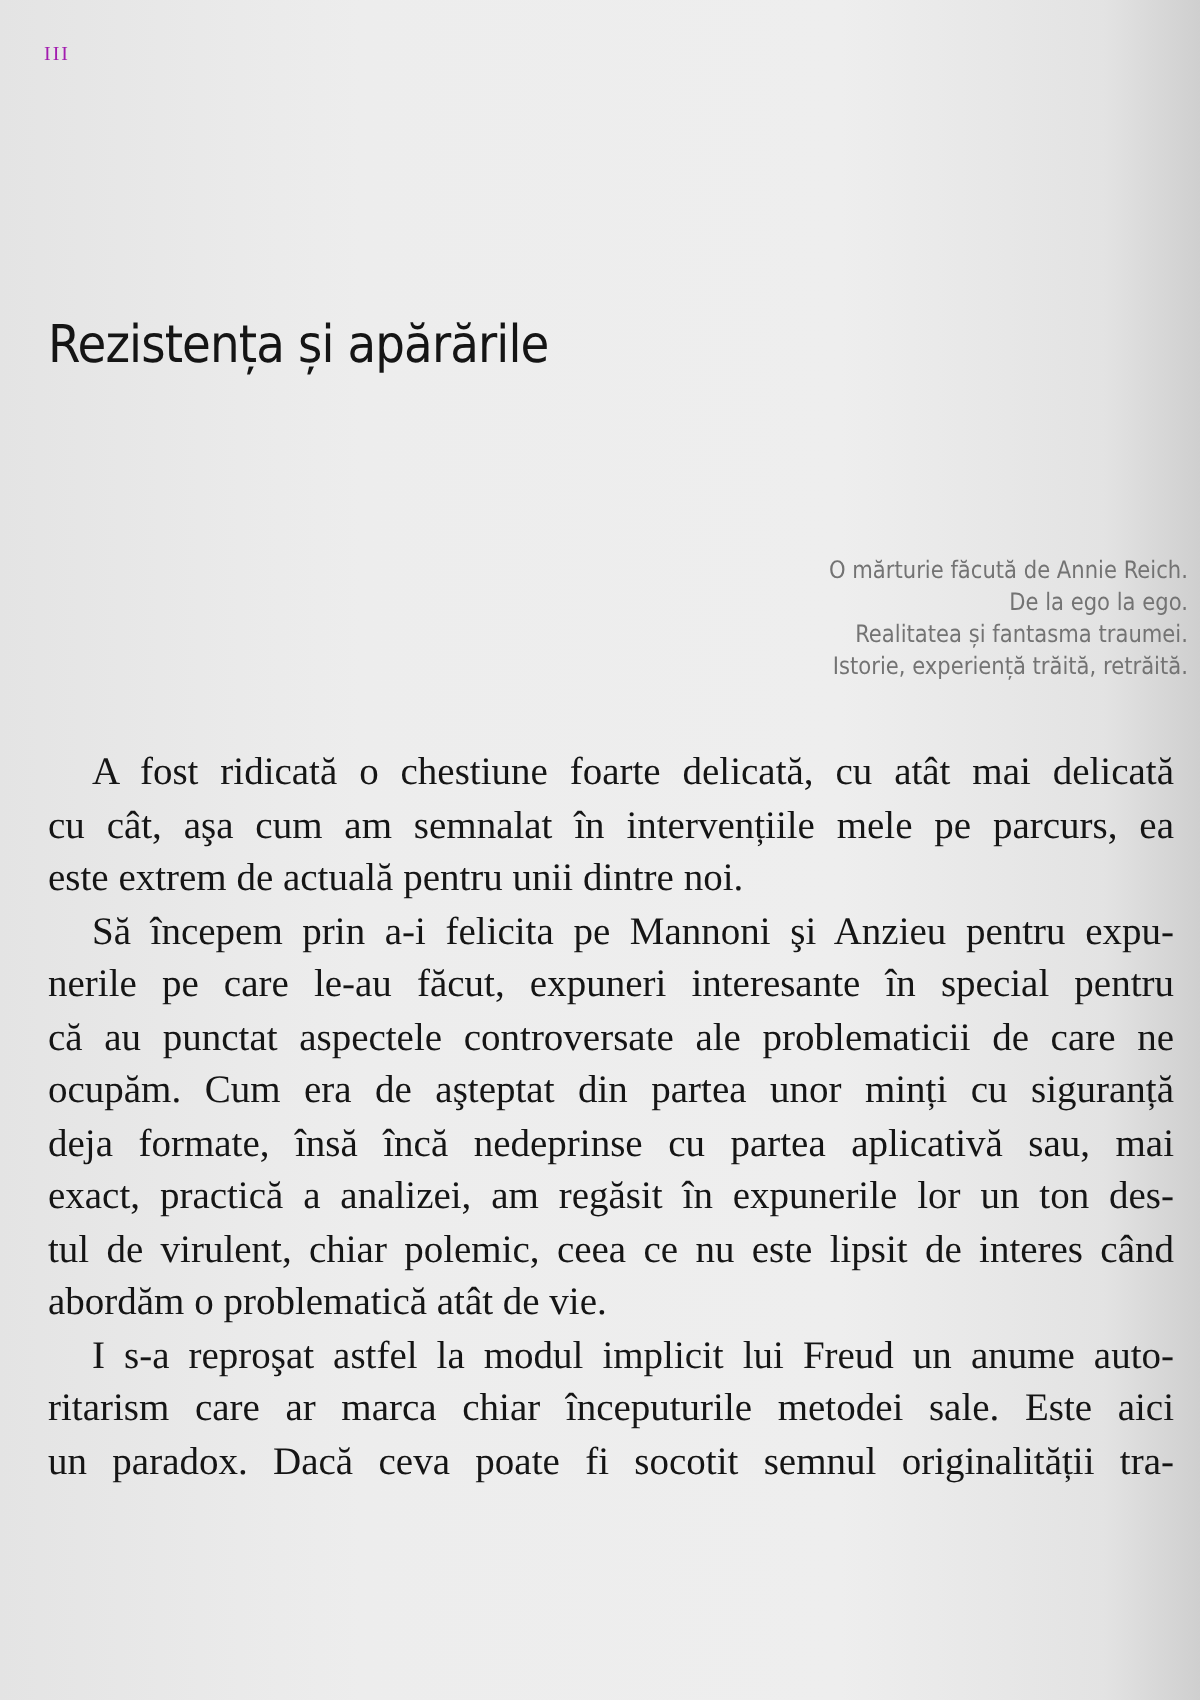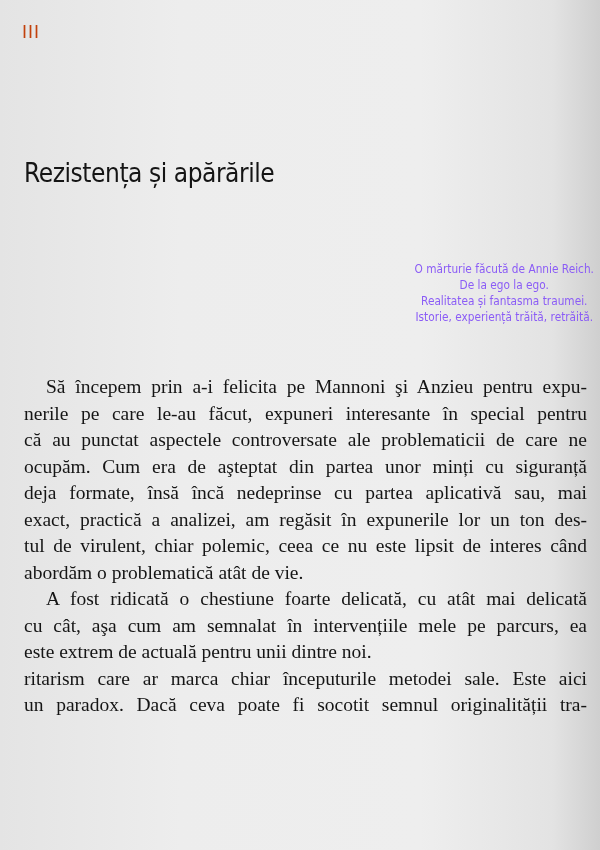--- a/index.html
+++ b/index.html
@@ -24,47 +24,47 @@
       line-height: 21px;
       color: rgba(0,0,0,0.06);
       transform: scaleX(-1);
       pointer-events: none;
       white-space: nowrap;
     }
     .page-number {
       position: absolute;
       left: 22px;
       top: 22px;
-      font-family: Liberation Sans, sans-serif;
-      font-size: 18px;
-      color: #c2410c;
+      font-family: Liberation Serif, serif;
+      font-size: 10px;
+      color: #a21caf;
       letter-spacing: 1px;
     }
     .chapter-title {
       position: absolute;
       left: 24px;
       top: 158px;
       font-family: "DejaVu Sans", sans-serif;
       font-size: 26px;
       font-weight: normal;
       color: #151515;
       letter-spacing: -0.5px;
       margin: 0;
       transform: scaleX(0.9);
       transform-origin: left center;
     }
     .epigraph {
       position: absolute;
       right: 6px;
-      top: 261px;
-      text-align: center;
+      top: 277px;
+      text-align: right;
       font-family: "DejaVu Sans", sans-serif;
       font-size: 12px;
       line-height: 16px;
-      color: #8b5cf6;
+      color: #737373;
     }
     .epigraph div {
       transform: scaleX(0.88);
       transform-origin: right center;
       white-space: nowrap;
     }
     .body-text {
       position: absolute;
       left: 24px;
       top: 374px;
@@ -99,31 +99,32 @@
 
 <div class="epigraph">
   <div>O mărturie făcută de Annie Reich.</div>
   <div>De la ego la ego.</div>
   <div>Realitatea și fantasma traumei.</div>
   <div>Istorie, experiență trăită, retrăită.</div>
 </div>
 
 <div class="body-text">
   <div>
+    <span class="line indent">A fost ridicată o chestiune foarte delicată, cu atât mai delicată</span>
+    <span class="line">cu cât, aşa cum am semnalat în intervențiile mele pe parcurs, ea</span>
+    <span class="line last">este extrem de actuală pentru unii dintre noi.</span>
+  </div>
+  <div>
     <span class="line indent">Să începem prin a-i felicita pe Mannoni şi Anzieu pentru expu-</span>
     <span class="line">nerile pe care le-au făcut, expuneri interesante în special pentru</span>
     <span class="line">că au punctat aspectele controversate ale problematicii de care ne</span>
     <span class="line">ocupăm. Cum era de aşteptat din partea unor minți cu siguranță</span>
     <span class="line">deja formate, însă încă nedeprinse cu partea aplicativă sau, mai</span>
     <span class="line">exact, practică a analizei, am regăsit în expunerile lor un ton des-</span>
     <span class="line">tul de virulent, chiar polemic, ceea ce nu este lipsit de interes când</span>
     <span class="line last">abordăm o problematică atât de vie.</span>
   </div>
   <div>
-    <span class="line indent">A fost ridicată o chestiune foarte delicată, cu atât mai delicată</span>
-    <span class="line">cu cât, aşa cum am semnalat în intervențiile mele pe parcurs, ea</span>
-    <span class="line last">este extrem de actuală pentru unii dintre noi.</span>
-  </div>
-  <div>
+    <span class="line indent">I s-a reproşat astfel la modul implicit lui Freud un anume auto-</span>
     <span class="line">ritarism care ar marca chiar începuturile metodei sale. Este aici</span>
     <span class="line">un paradox. Dacă ceva poate fi socotit semnul originalității tra-</span>
   </div>
 </div>
 
 </body></html>

